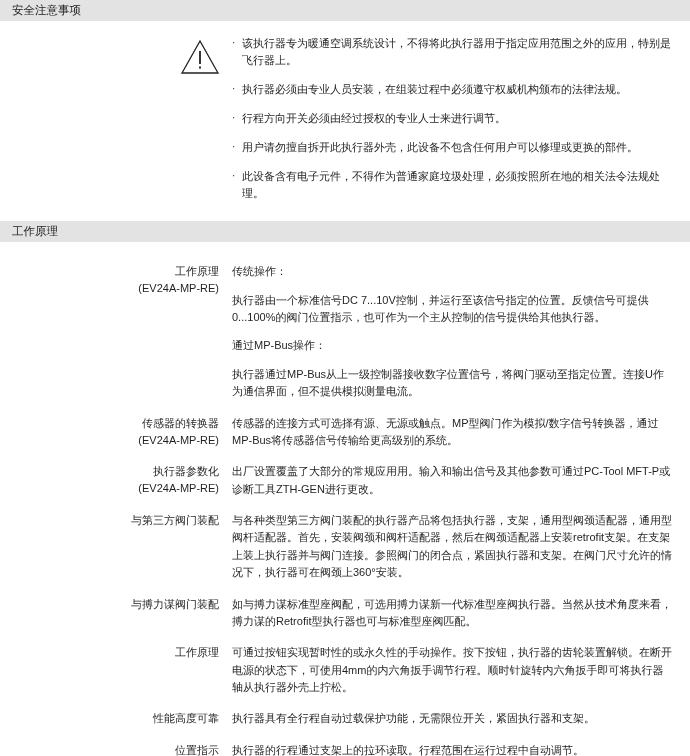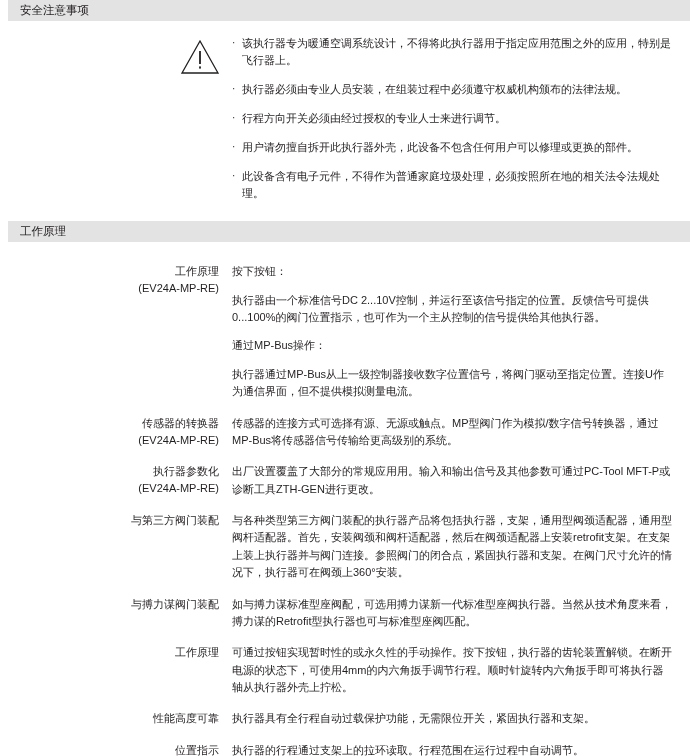--- a/index.html
+++ b/index.html
@@ -20,21 +20,20 @@
     position: relative;
   }
   .section-header {
     background: #e3e3e3;
     height: 21px;
     line-height: 21px;
     padding-left: 12px;
     font-size: 11.5px;
     color: #231f20;
     border-bottom: 1px solid #ffffff;
-    margin-left: 8px;
   }
   .section-header.second {
     margin-top: 9px;
   }
   
   .safety-body {
     display: flex;
     padding: 13px 18px 10px 0;
   }
   .warn-cell {
@@ -149,22 +148,22 @@
   <div class="section-header second">工作原理</div>
 
   <div class="features">
 
     <div class="frow">
       <div class="lbl">
         <span>工作原理</span>
         <span class="sub">(EV24A-MP-RE)</span>
       </div>
       <div class="val">
-        <p>按下按钮：</p>
-        <p>执行器由一个标准信号DC 2...10V控制，并运行至该信号指定的位置。反馈信号可提供0...100%的阀门位置指示，也可作为一个主从控制的信号提供给其他执行器。</p>
+        <p>传统操作：</p>
+        <p>执行器由一个标准信号DC 7...10V控制，并运行至该信号指定的位置。反馈信号可提供0...100%的阀门位置指示，也可作为一个主从控制的信号提供给其他执行器。</p>
         <p>通过MP-Bus操作：</p>
         <p>执行器通过MP-Bus从上一级控制器接收数字位置信号，将阀门驱动至指定位置。连接U作为通信界面，但不提供模拟测量电流。</p>
       </div>
     </div>
 
     <div class="frow">
       <div class="lbl">
         <span>传感器的转换器</span>
         <span class="sub">(EV24A-MP-RE)</span>
       </div>

